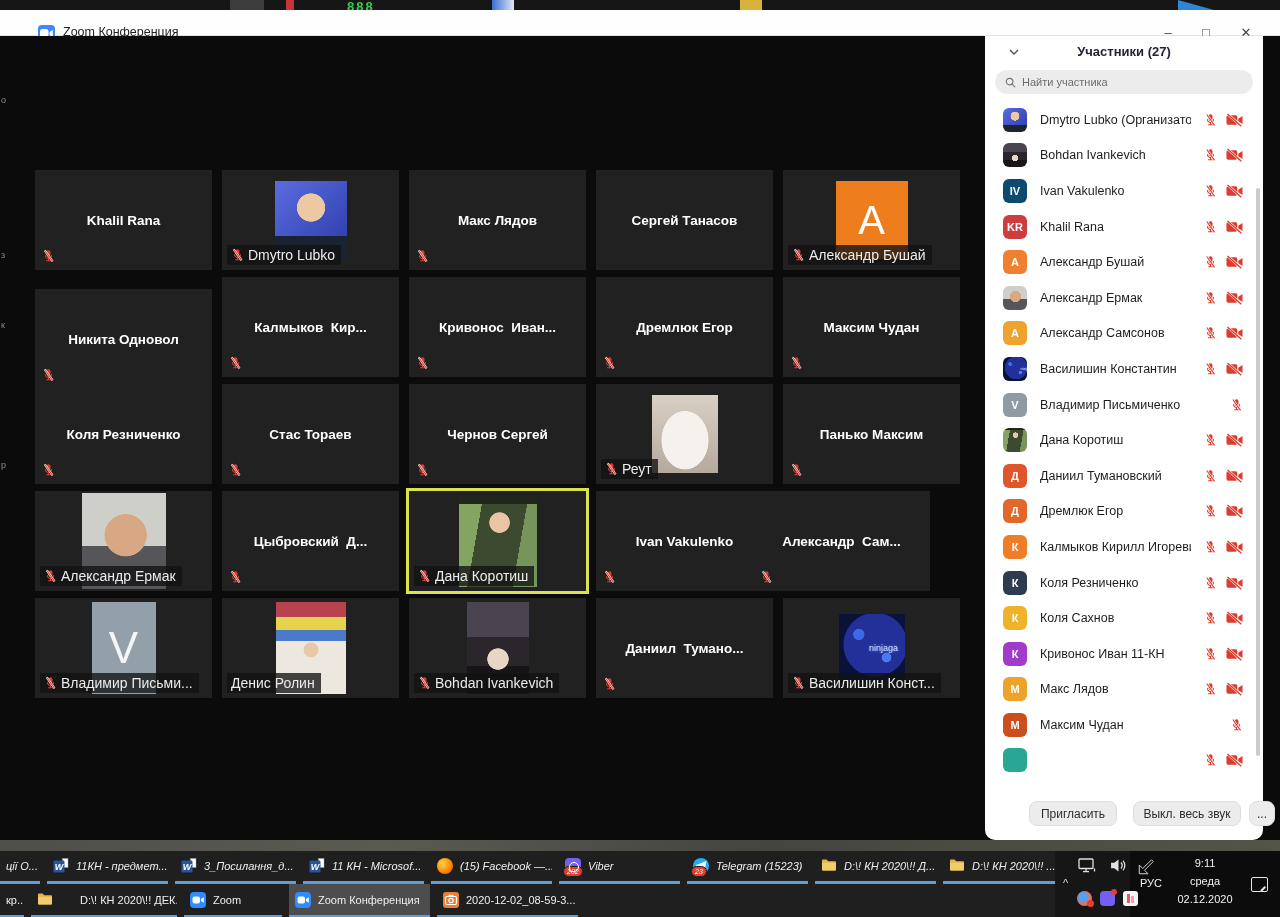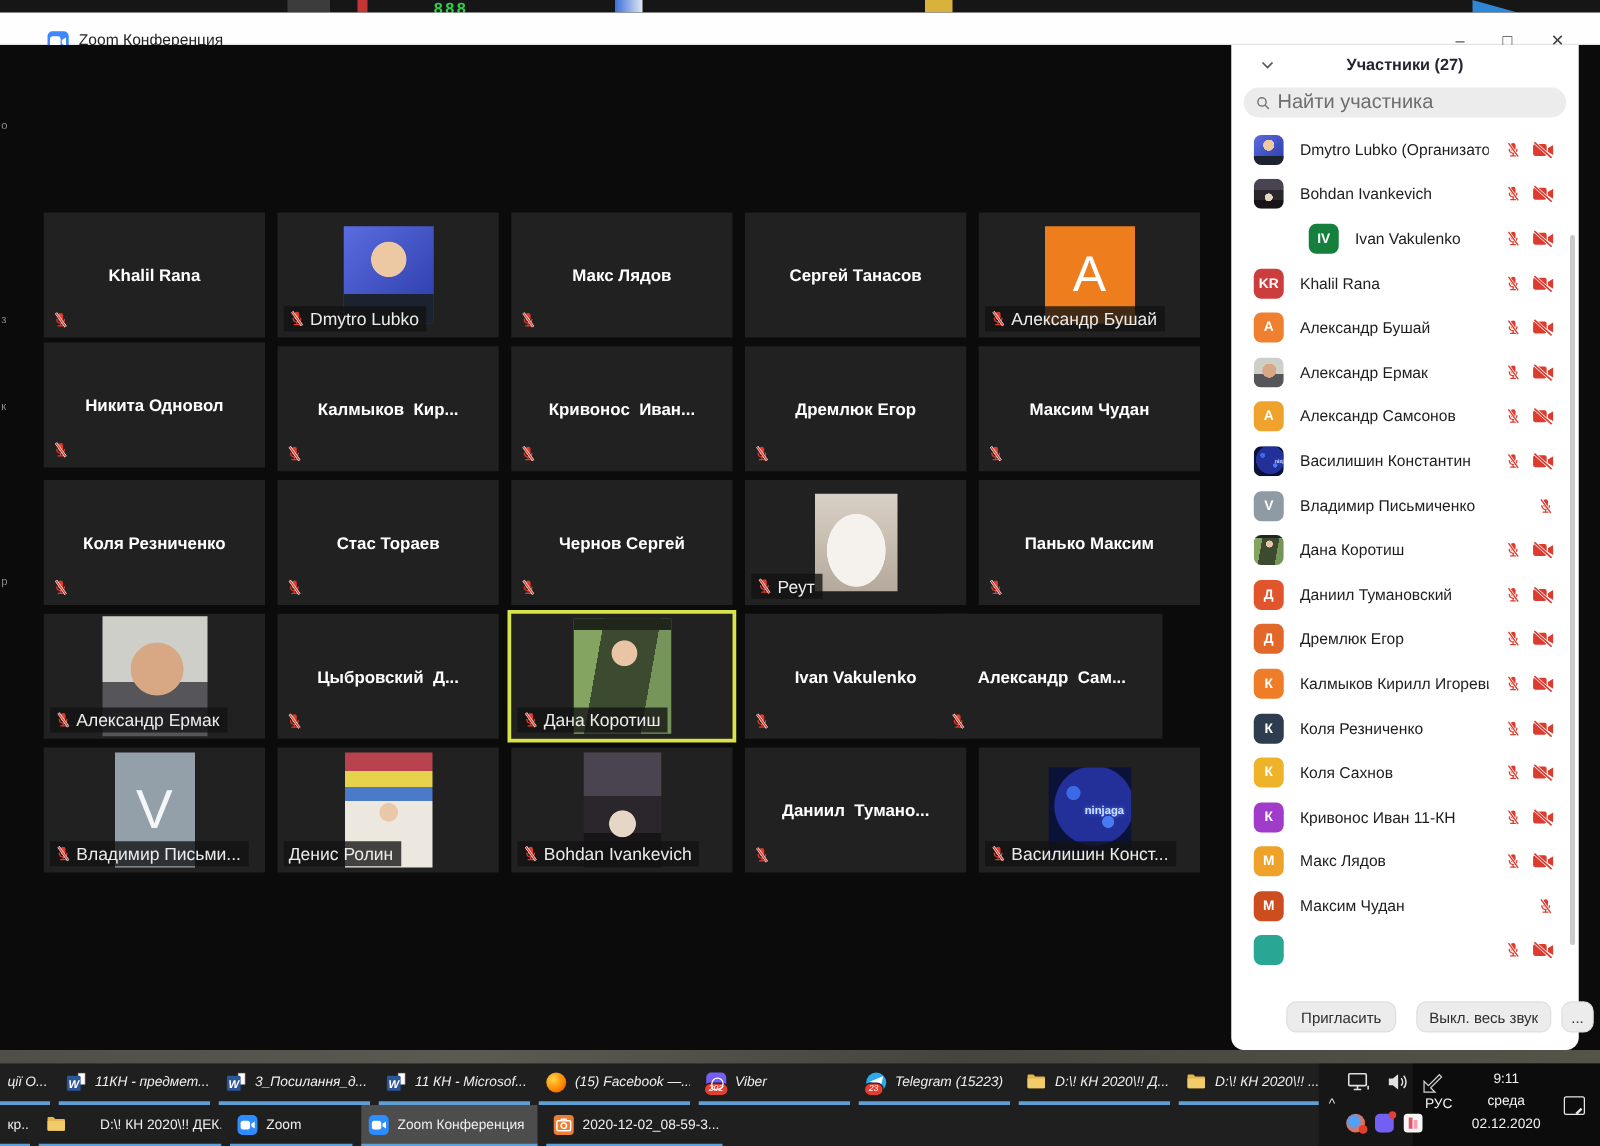--- a/index.html
+++ b/index.html
@@ -64,31 +64,31 @@
   .ph-vladimir { background:#93a0aa; display:flex; align-items:center; justify-content:center;
       color:#f4f6f7; font-size:44px; font-weight:400; }
   .ph-denis { background:
       radial-gradient(circle at 50% 52%, #e8c8a8 0 12%, rgba(0,0,0,0) 13%),
       linear-gradient(180deg,#b8434e 0 16%, #e6d24c 16% 30%, #4a7ac8 30% 42%, #ece8e0 42%); }
   .ph-ninjago { background:
       radial-gradient(circle at 30% 30%, #3a6ae8 0 8%, rgba(0,0,0,0) 9%),
       radial-gradient(circle at 72% 64%, #4a7af2 0 7%, rgba(0,0,0,0) 8%),
       radial-gradient(circle at 55% 45%, #23309a 0 60%, rgba(0,0,0,0) 62%),
       #0a1238; display:flex; align-items:center; justify-content:center; }
-  .ph-ninjago span { color:#cfe0ff; font-size:9px; font-weight:bold; text-shadow:0 0 3px #5a8aff;margin-left:24px; }
+  .ph-ninjago span { color:#cfe0ff; font-size:9px; font-weight:normal; text-shadow:0 0 3px #5a8aff;margin-left:24px; }
 
   
   #panel { left:985px; top:0; width:278px; height:804px; background:#fff; border-radius:0 0 10px 10px; }
   #panel-header { position:absolute; left:0; top:8px; width:100%; text-align:center;
     font-size:13px; font-weight:bold; color:#232333; }
   .chev { position:absolute; width:10px; height:10px; }
   #panel-chev { left:24px; top:11px; }
   #search-box { position:absolute; left:10px; top:34px; width:258px; height:24px; background:#ececec;
     border-radius:12px; display:flex; align-items:center; padding:0 10px; gap:6px; }
-  #search-input { border:none; outline:none; background:transparent; font-size:16px; color:#444; width:200px;
+  #search-input { border:none; outline:none; background:transparent; font-size:11px; color:#444; width:200px;
     font-family:inherit; }
   #search-input::placeholder { color:#6d6d6d; }
   #participant-list { position:absolute; left:0; top:66px; width:272px; height:692px; overflow:hidden; }
   .p-row { position:relative; height:35.6px; display:flex; align-items:center; padding:0 14px 0 18px; gap:13px; }
   .p-avatar { width:24px; height:24px; border-radius:6px; flex:0 0 24px; display:flex; align-items:center;
     justify-content:center; color:#fff; font-size:11px; font-weight:bold; overflow:hidden; }
   .p-avatar.ph-ninjago span { font-size:4px; }
   .p-name { flex:1; font-size:12.5px; color:#1d1d1f; white-space:nowrap; overflow:hidden; }
   .p-icons { display:flex; gap:9px; align-items:center; }
   #panel-scrollbar { position:absolute; right:3px; top:152px; width:4px; height:568px; background:#cbcbcb; border-radius:2px; }
@@ -230,21 +230,21 @@
         <rect x="5.6" y="1" width="4.8" height="8.2" rx="2.4"></rect>
         <path d="M3.6 7.4a.65.65 0 0 1 1.3 0c0 1.75 1.35 3.1 3.1 3.1s3.1-1.35 3.1-3.1a.65.65 0 0 1 1.3 0c0 2.2-1.55 3.95-3.75 4.3v1.5h1.75a.65.65 0 0 1 0 1.3H5.6a.65.65 0 0 1 0-1.3h1.75v-1.5C5.15 11.35 3.6 9.6 3.6 7.4z"></path>
       </g>
       <line x1="3.4" y1="1.2" x2="13" y2="14.6" stroke="#fff" stroke-width="2.6"></line>
       <line x1="3.4" y1="1.2" x2="13" y2="14.6" stroke="#dd3b2e" stroke-width="1.4"></line>
     </svg>
   </span>
             <span>Александр Бушай</span>
           </div>
         </div>
-        <div class="tile" style="left: 35px; top: 238px;">
+        <div class="tile" style="left: 35px; top: 253px;">
           <div class="tile-name">Никита Одновол</div>
           <div class="tile-mic"><span class="icon-mic-off">
     <svg width="13" height="14" viewBox="0 0 16 16">
       <g fill="#dd3b2e">
         <rect x="5.6" y="1" width="4.8" height="8.2" rx="2.4"></rect>
         <path d="M3.6 7.4a.65.65 0 0 1 1.3 0c0 1.75 1.35 3.1 3.1 3.1s3.1-1.35 3.1-3.1a.65.65 0 0 1 1.3 0c0 2.2-1.55 3.95-3.75 4.3v1.5h1.75a.65.65 0 0 1 0 1.3H5.6a.65.65 0 0 1 0-1.3h1.75v-1.5C5.15 11.35 3.6 9.6 3.6 7.4z"></path>
       </g>
       <line x1="3.4" y1="1.2" x2="13" y2="14.6" stroke="#fff" stroke-width="2.6"></line>
       <line x1="3.4" y1="1.2" x2="13" y2="14.6" stroke="#dd3b2e" stroke-width="1.4"></line>
     </svg>
@@ -573,21 +573,21 @@
         <rect x="0.5" y="2" width="11.5" height="10" rx="1.8"></rect>
         <path d="M13 5.6 L17.5 2.8 V11.2 L13 8.4 Z"></path>
       </g>
       <line x1="1.6" y1="0.6" x2="16.2" y2="13.6" stroke="#fff" stroke-width="2.6"></line>
       <line x1="1.6" y1="0.6" x2="16.2" y2="13.6" stroke="#dd3b2e" stroke-width="1.4"></line>
     </svg>
   </span>
             </div>
   </div>
           <div class="p-row">
-    <div class="p-avatar" style="background: #15803d; margin-left: 44px;">IV</div>
+    <div class="p-avatar" style="background: #0c4a6e;">IV</div>
     <div class="p-name">Ivan Vakulenko</div>
     <div class="p-icons">
               <span class="icon-mic-off">
     <svg width="13" height="14" viewBox="0 0 16 16">
       <g fill="#dd3b2e">
         <rect x="5.6" y="1" width="4.8" height="8.2" rx="2.4"></rect>
         <path d="M3.6 7.4a.65.65 0 0 1 1.3 0c0 1.75 1.35 3.1 3.1 3.1s3.1-1.35 3.1-3.1a.65.65 0 0 1 1.3 0c0 2.2-1.55 3.95-3.75 4.3v1.5h1.75a.65.65 0 0 1 0 1.3H5.6a.65.65 0 0 1 0-1.3h1.75v-1.5C5.15 11.35 3.6 9.6 3.6 7.4z"></path>
       </g>
       <line x1="3.4" y1="1.2" x2="13" y2="14.6" stroke="#fff" stroke-width="2.6"></line>
       <line x1="3.4" y1="1.2" x2="13" y2="14.6" stroke="#dd3b2e" stroke-width="1.4"></line>

